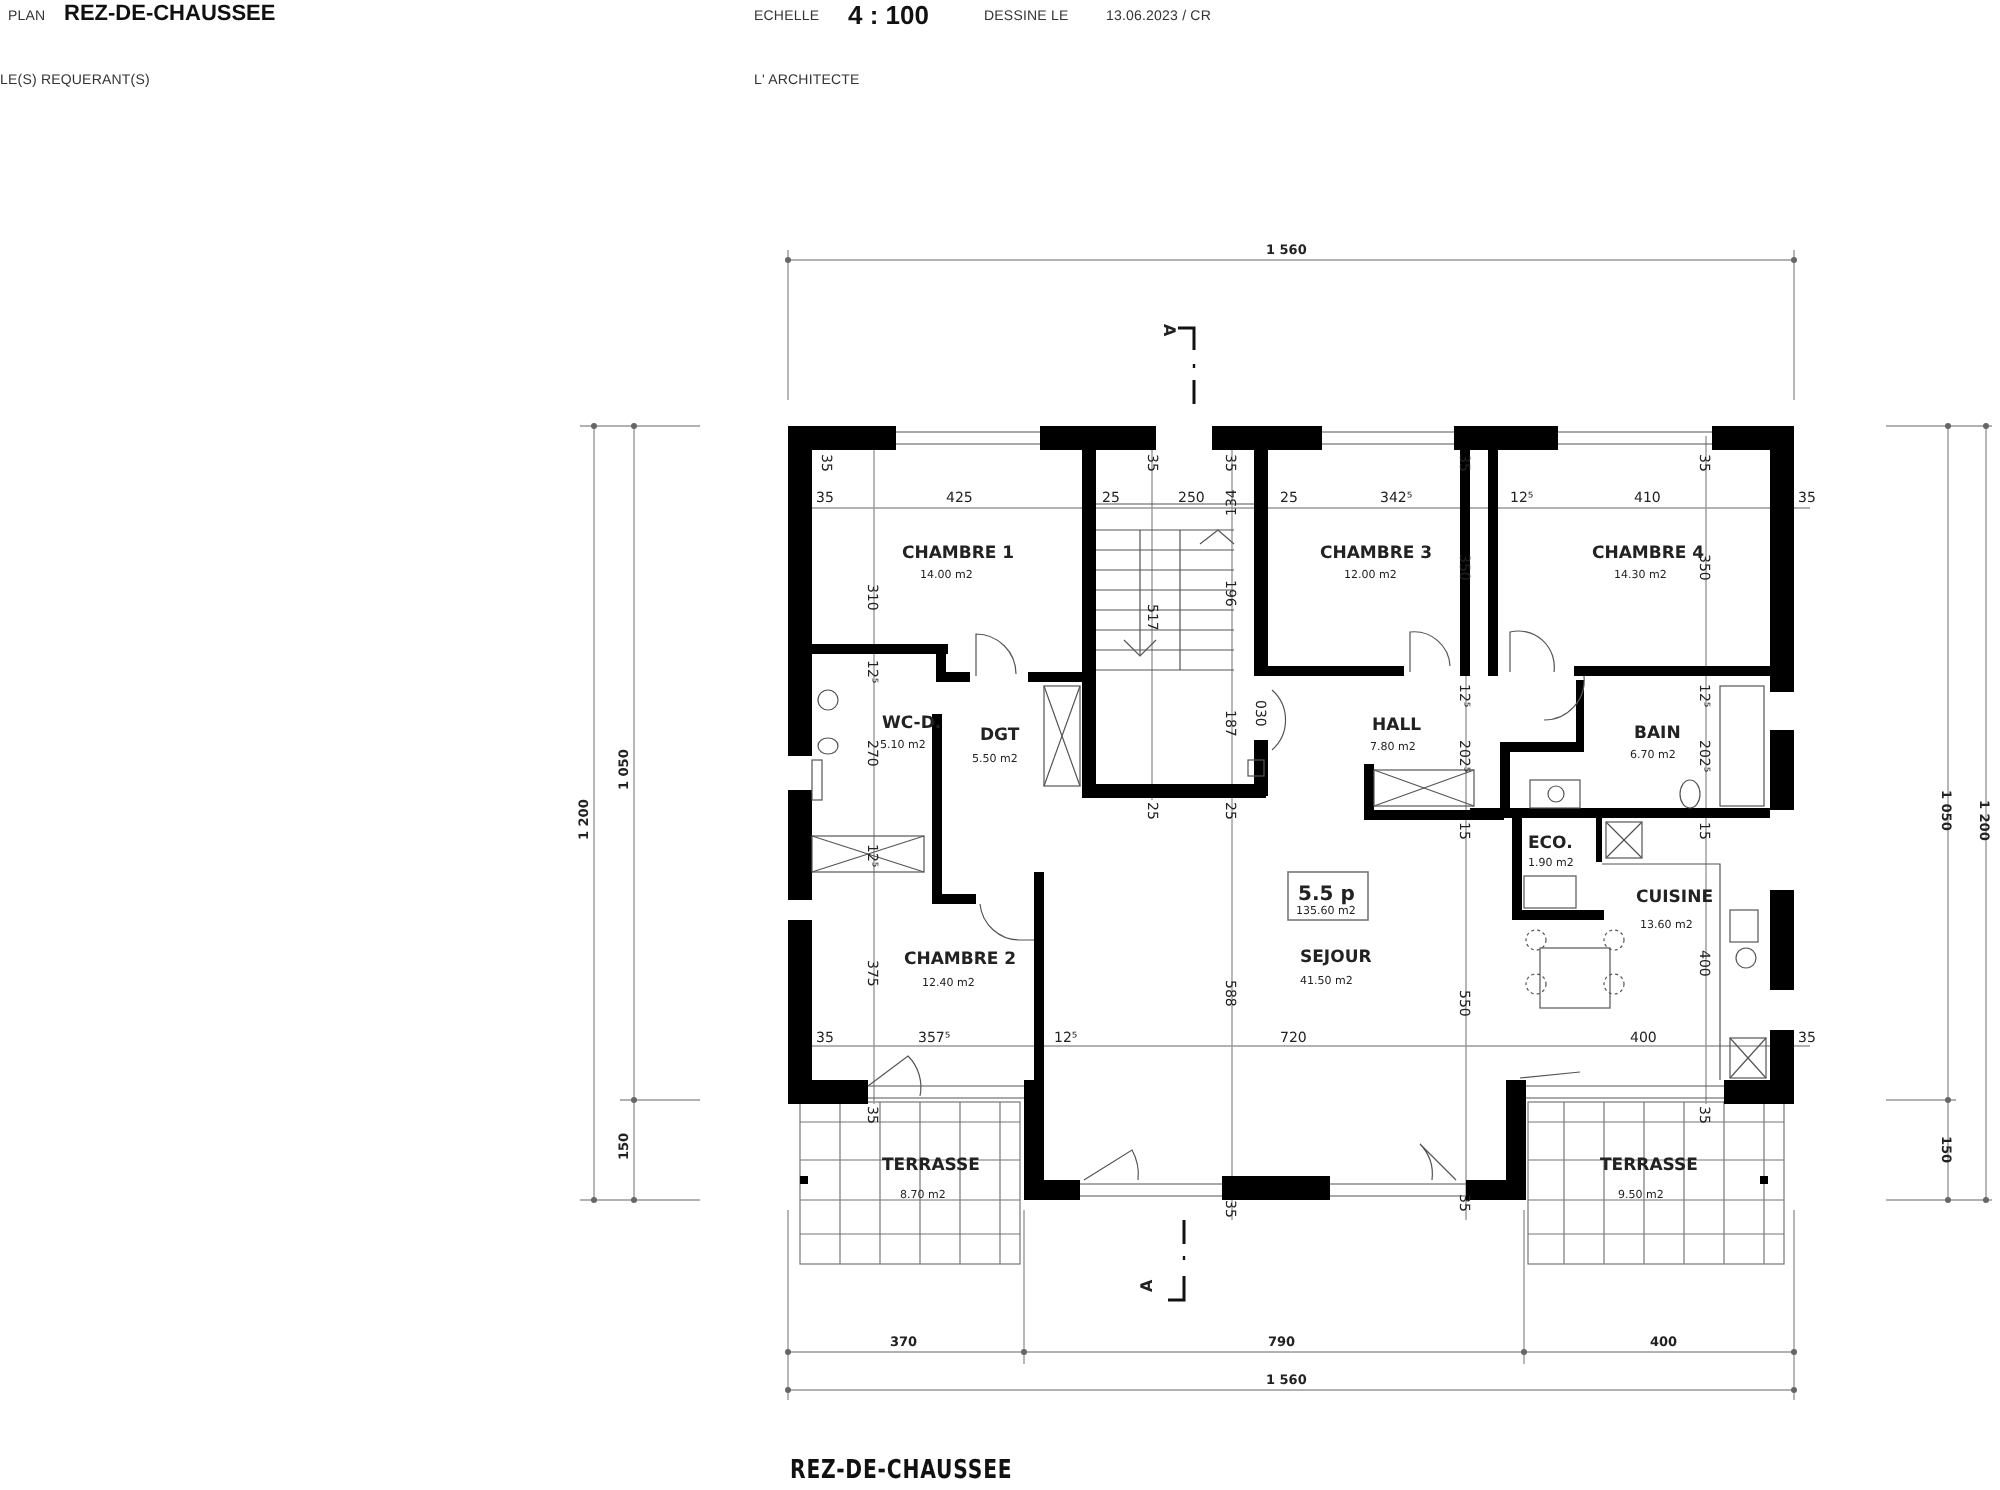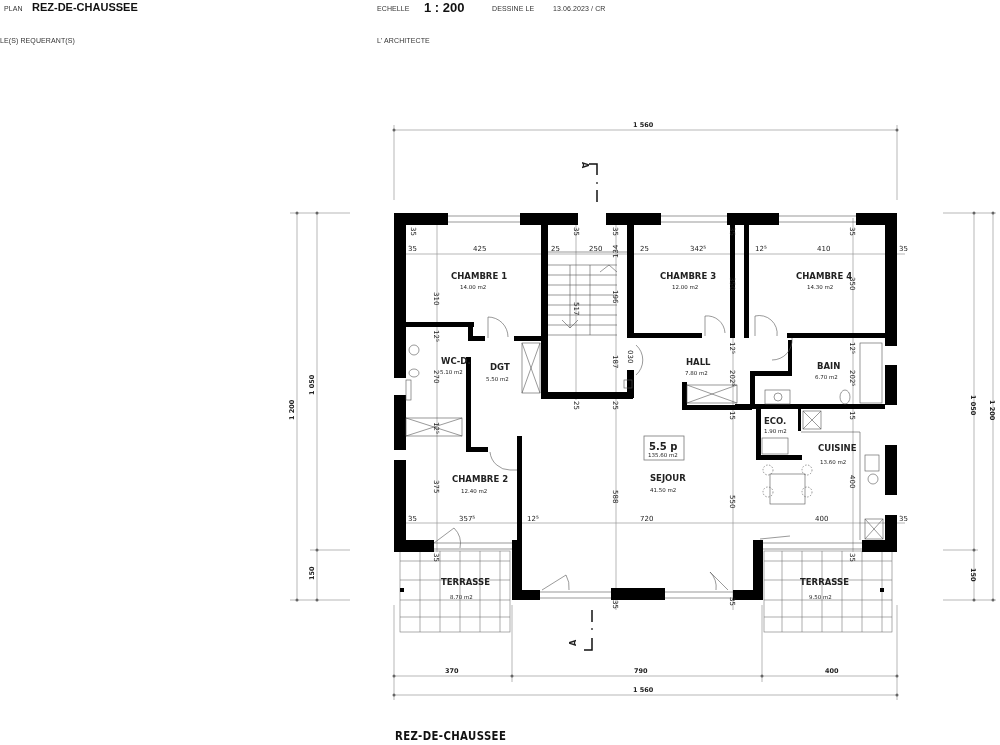--- a/index.html
+++ b/index.html
@@ -19,21 +19,21 @@
   .thin { stroke:#555; stroke-width:0.6; fill:none; }
   .dline { stroke:#999; stroke-width:0.7; fill:none; }
   .grid { stroke:#777; stroke-width:0.6; fill:none; }
 </style>
 </head>
 <body>
 
 <div class="hdr small" style="left:4px;top:5px;">PLAN</div>
 <div class="hdr big" style="left:32px;top:1px;">REZ-DE-CHAUSSEE</div>
 <div class="hdr small" style="left:377px;top:5px;">ECHELLE</div>
-<div class="hdr scale" style="left:424px;top:0px;">1 : 200</div>
+<div class="hdr scale" style="left:424px;top:0px;">4 : 100</div>
 <div class="hdr small" style="left:492px;top:5px;">DESSINE LE</div>
 <div class="hdr small" style="left:553px;top:5px;">13.06.2023 / CR</div>
 <div class="hdr small" style="left:0px;top:37px;">LE(S) REQUERANT(S)</div>
 <div class="hdr small" style="left:377px;top:37px;">L' ARCHITECTE</div>
 
 <svg width="1000" height="745" viewBox="0 0 1000 745">
 
   <g>
 
     <line class="dline" x1="394" y1="130" x2="897" y2="130"></line>

